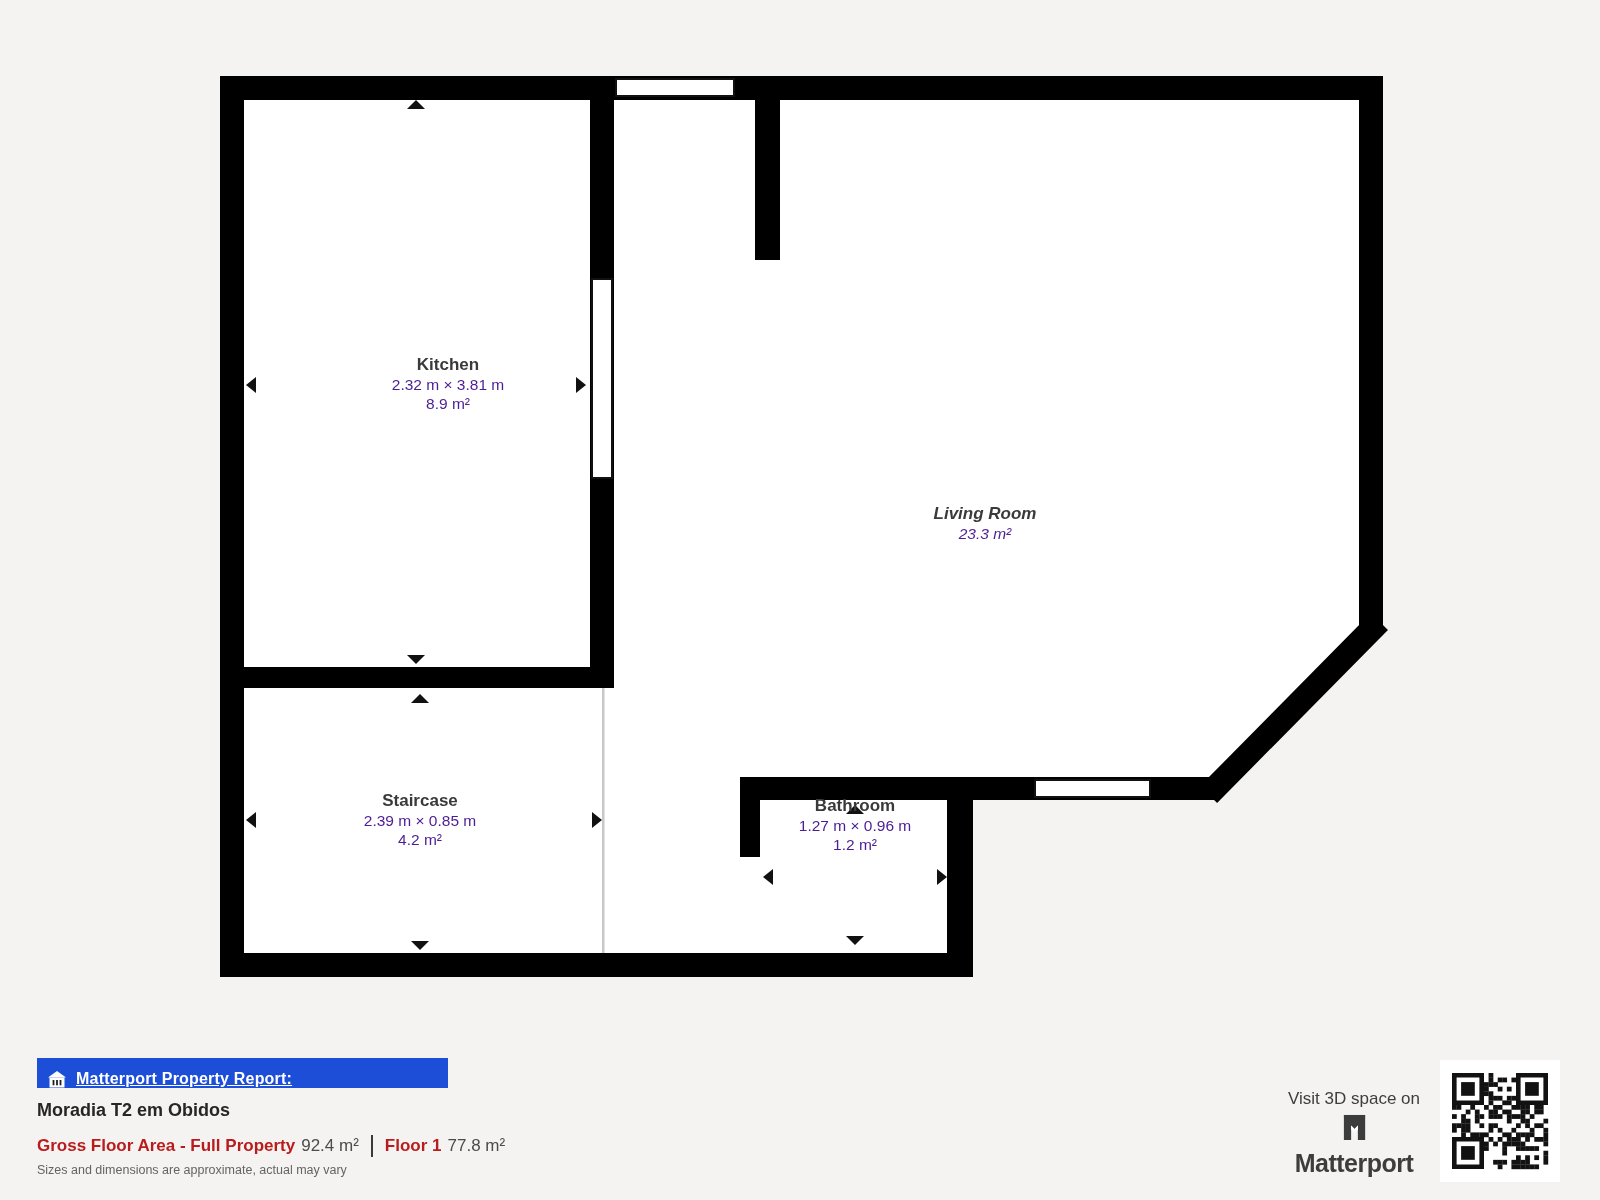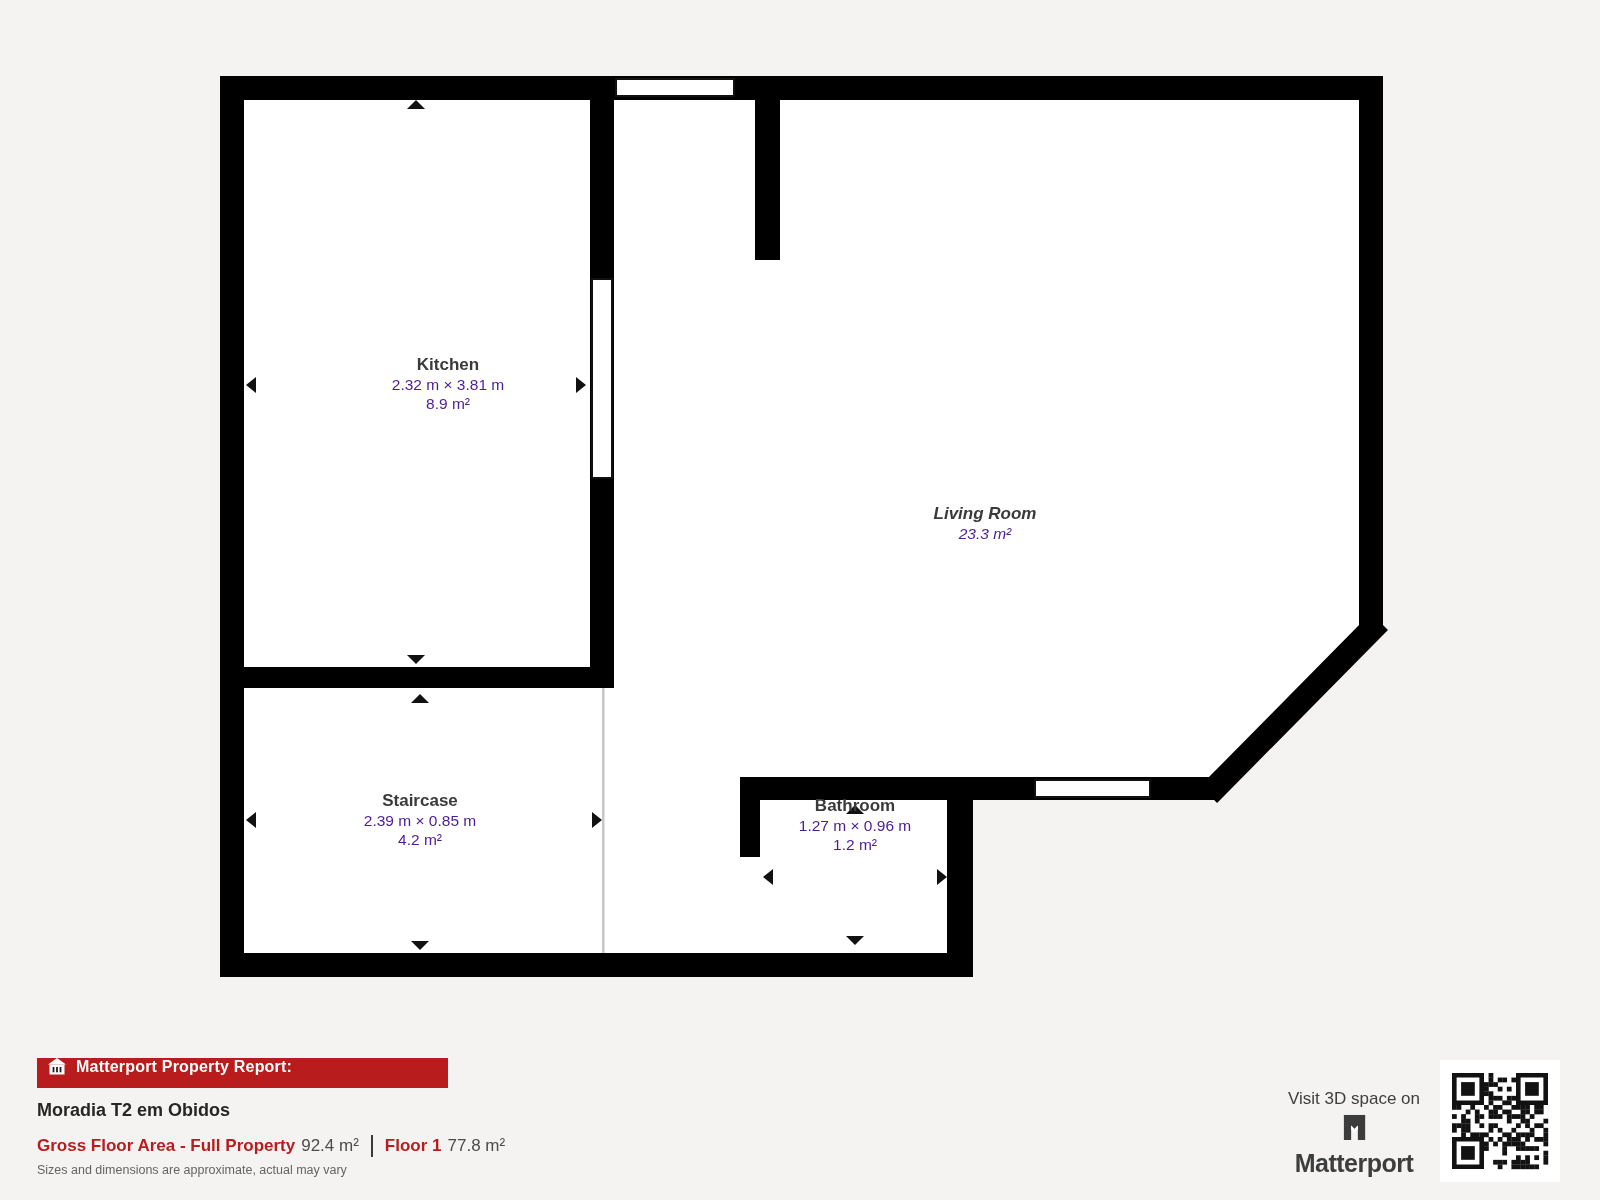--- a/index.html
+++ b/index.html
@@ -18,22 +18,22 @@
     text-align:center;
     white-space:nowrap;
     line-height:19px;
   }
   .room-name { font-weight:bold; font-size:17px; color:#3a3a3a; line-height:21px; }
   .room-dims, .room-area { font-size:15.5px; color:#4c1d95; }
 
   
   .report-bar {
     position:absolute; left:37px; top:1058px; width:411px; height:30px;
-    background:#b91c1c; color:#ffffff;
-    display:flex; align-items:flex-start; gap:10px; padding-left:11px;
+    background:#1d4ed8; color:#ffffff;
+    display:flex; align-items:flex-end; gap:10px; padding-left:11px;text-decoration:underline;
   }
   .report-bar-text { font-size:16px; font-weight:bold; letter-spacing:.2px; }
   .property-title {
     position:absolute; left:37px; top:1100px;
     font-size:18px; font-weight:bold; color:#262626;
   }
   .info-line {
     position:absolute; left:37px; top:1135px;
     font-size:17px; color:#4c4c4c;
     display:flex; align-items:center;

